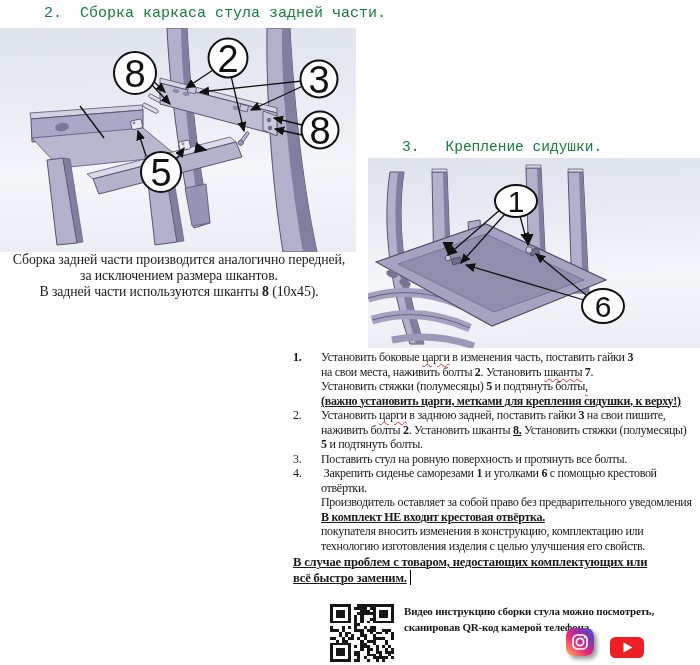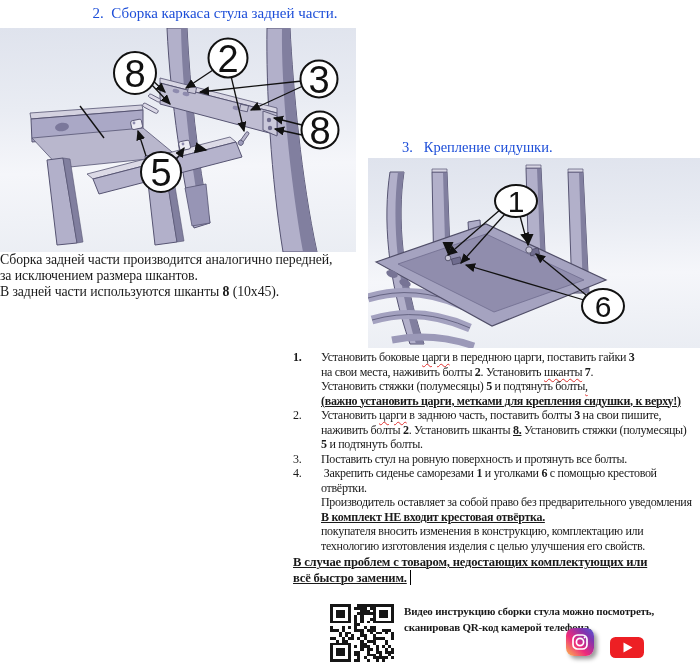--- a/index.html
+++ b/index.html
@@ -1,28 +1,28 @@
 <!DOCTYPE html>
 <html><head>
 <meta charset="utf-8">
 <style>
   html,body{margin:0;padding:0;background:#fff;}
   .page{position:relative;width:700px;height:665px;background:#ffffff;overflow:hidden;
         font-family:"Liberation Serif",serif;color:#1a1a1a;}
   .abs{position:absolute;}
-  .title{white-space:pre;font-size:15px;color:#1d4ed8;}
+  .title{white-space:pre;font-size:15px;color:#15803d;font-family:Liberation Mono, monospace;}
   .title1{left:0;top:5px;width:430px;text-align:center;}
   .title2{left:402px;top:139px;font-size:14.5px;}
   .diagram{background:linear-gradient(178deg,#dfe3ed 0%,#e9ecf3 35%,#f5f6fa 62%,#eaedf3 100%);}
   .diagram1{left:0;top:28px;width:356px;height:224px;}
   .diagram2{left:368px;top:158px;width:332px;height:190px;}
   .notebox{left:8px;top:40px;width:89px;height:64px;background:#fff;border:1.5px solid #111;
            font-family:"Liberation Sans",sans-serif;font-size:9px;line-height:11.4px;
            padding:3px 2px 0 5px;color:#222;}
-  .caption{left:0;top:252px;width:358px;font-size:13.8px;line-height:15.8px;letter-spacing:-0.1px;}
+  .caption{left:0;top:252px;width:358px;text-align:center;font-size:13.8px;line-height:15.8px;letter-spacing:-0.1px;}
   .steps{left:293px;top:350px;width:407px;font-size:12px;line-height:14.5px;letter-spacing:-0.3px;}
   .step{position:relative;padding-left:28px;}
   .step .num{position:absolute;left:0;top:0;width:24px;}
   .step .num.b{font-weight:bold;}
   .ln{white-space:pre;}
   .b{font-weight:bold;}
   .u{text-decoration-line:underline;text-decoration-thickness:1px;}
   .w{text-decoration-line:underline;text-decoration-style:wavy;text-decoration-color:#e0312f;
      text-decoration-thickness:0.9px;text-underline-offset:2px;}
   .whatsapp{left:293px;top:555px;width:407px;font-size:12.6px;line-height:14.8px;letter-spacing:-0.2px;}
@@ -219,28 +219,28 @@
           <ellipse cx="235" cy="148" rx="21" ry="17" fill="#fff" stroke="#111" stroke-width="2"></ellipse>
           <text x="235" y="159">6</text>
         </g>
       </g>
     </svg>
   </div>
 
   <div class="abs steps" id="steps">
       <div class="step">
         <span class="num b">1.</span>
-        <div class="ln"><span>Установить боковые </span><span class="w">царги</span><span> в переднюю царги, поставить гайки </span><span class="b">3</span></div>
+        <div class="ln"><span>Установить боковые </span><span class="w">царги</span><span> в изменения часть, поставить гайки </span><span class="b">3</span></div>
         <div class="ln"><span>на свои места, наживить болты </span><span class="b">2</span><span>. Установить </span><span class="w">шканты</span><span> </span><span class="b">7</span><span>.</span></div>
         <div class="ln"><span>Установить стяжки (полумесяцы) </span><span class="b">5</span><span> и подтянуть болты</span><span class="w">,</span></div>
         <div class="ln"><span class="b u">(важно установить царги, метками для крепления сидушки, к верху!)</span></div>
       </div>
       <div class="step">
         <span class="num">2.</span>
-        <div class="ln"><span>Установить </span><span class="w">царги</span><span> в заднюю часть, поставить болты </span><span class="b">3</span><span> на свои пишите,</span></div>
+        <div class="ln"><span>Установить </span><span class="w">царги</span><span> в заднюю задней, поставить гайки </span><span class="b">3</span><span> на свои пишите,</span></div>
         <div class="ln"><span>наживить болты </span><span class="b">2</span><span>. Установить шканты </span><span class="b u">8.</span><span> Установить стяжки (полумесяцы)</span></div>
         <div class="ln"><span class="b">5</span><span> и подтянуть болты.</span></div>
       </div>
       <div class="step">
         <span class="num">3.</span>
         <div class="ln"><span>Поставить стул на ровную поверхность и протянуть все болты.</span></div>
       </div>
       <div class="step">
         <span class="num">4.</span>
         <div class="ln"><span> Закрепить сиденье саморезами </span><span class="b">1</span><span> и уголками </span><span class="b">6</span><span> с помощью крестовой</span></div>

